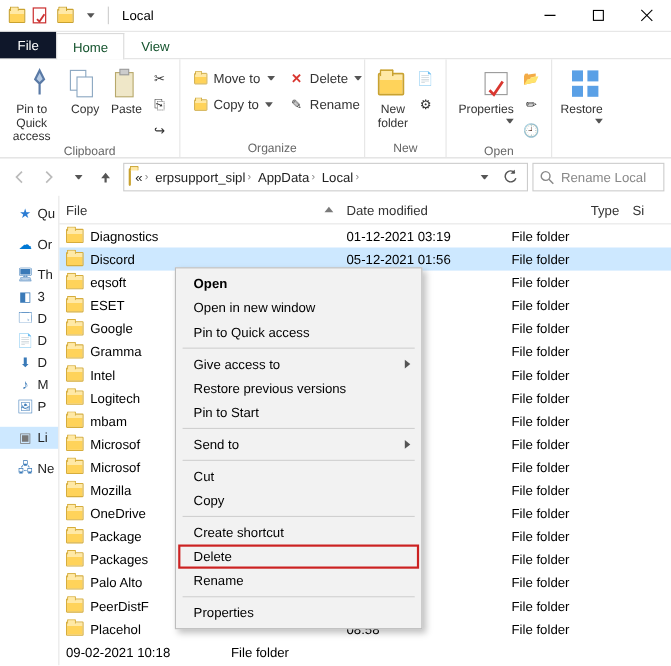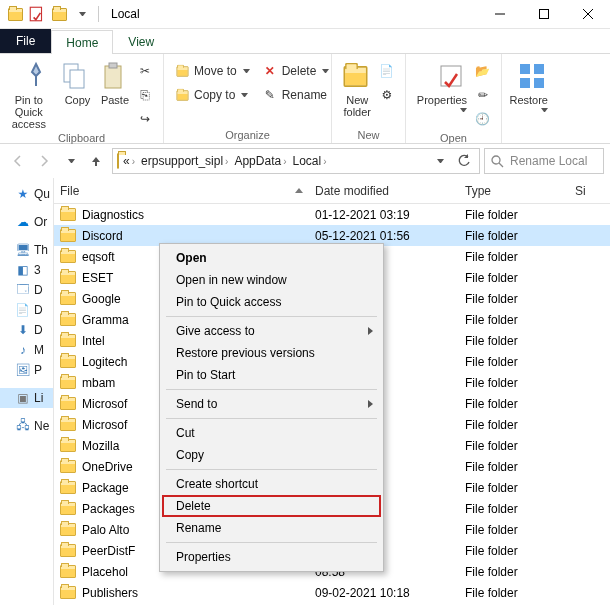--- a/index.html
+++ b/index.html
@@ -54,21 +54,21 @@
   .sidebar { width: 54px; border-right: 1px solid #e5e5e5; padding-top: 6px; overflow: hidden; }
   .side-item { display: flex; align-items: center; gap: 4px; height: 20px; padding-left: 16px; font-size: 11px; color: #222; white-space: nowrap; }
   .side-item.selected { background: #cde8ff; }
   .side-icon { width: 14px; height: 14px; display: flex; align-items: center; justify-content: center; }
 
   .file-pane { flex: 1; position: relative; }
   .col-head { height: 26px; border-bottom: 1px solid #e5e5e5; display: flex; align-items: center; font-size: 12px; color: #333; }
   .col-head .col { padding: 0 6px; }
   .col-name { width: 255px; display: flex; align-items: center; gap: 6px;}
   .col-date { width: 150px; }
-  .col-type { width: 110px; }
+  .col-type { width: 110px; text-align: right; }
   .sort-caret { width: 8px; height: 5px; }
   .sort-caret::before { content: ""; display: block; margin: 0 auto; border-left: 4px solid transparent; border-right: 4px solid transparent; border-bottom: 5px solid #7a7a7a; }
 
   .rows { }
   .row { height: 21px; display: flex; align-items: center; }
   .row.selected { background: #cde8ff; }
   .row .cell { padding: 0 6px; font-size: 12px; color: #000000; }
   .row .cell.name { width: 255px; display: flex; align-items: center; gap: 6px; }
   .row .cell.date { width: 150px; }
   .row .cell.type { width: 110px; }
@@ -537,24 +537,20 @@
         </div>
         <div class="row">
           <div class="cell name">
             <span class="folder-ico"></span>
             <span>Placehol</span>
           </div>
           <div class="cell date">08:58</div>
           <div class="cell type">File folder</div>
         </div>
         <div class="row">
-          <div class="cell name">
-            <span class="folder-ico"></span>
-            <span>Publishers</span>
-          </div>
           <div class="cell date">09-02-2021 10:18</div>
           <div class="cell type">File folder</div>
         </div>
       </div>
   </div>
 </div>
 
 <div class="context-menu">
   <div class="cm-item bold">Open</div>
   <div class="cm-item">Open in new window</div>

